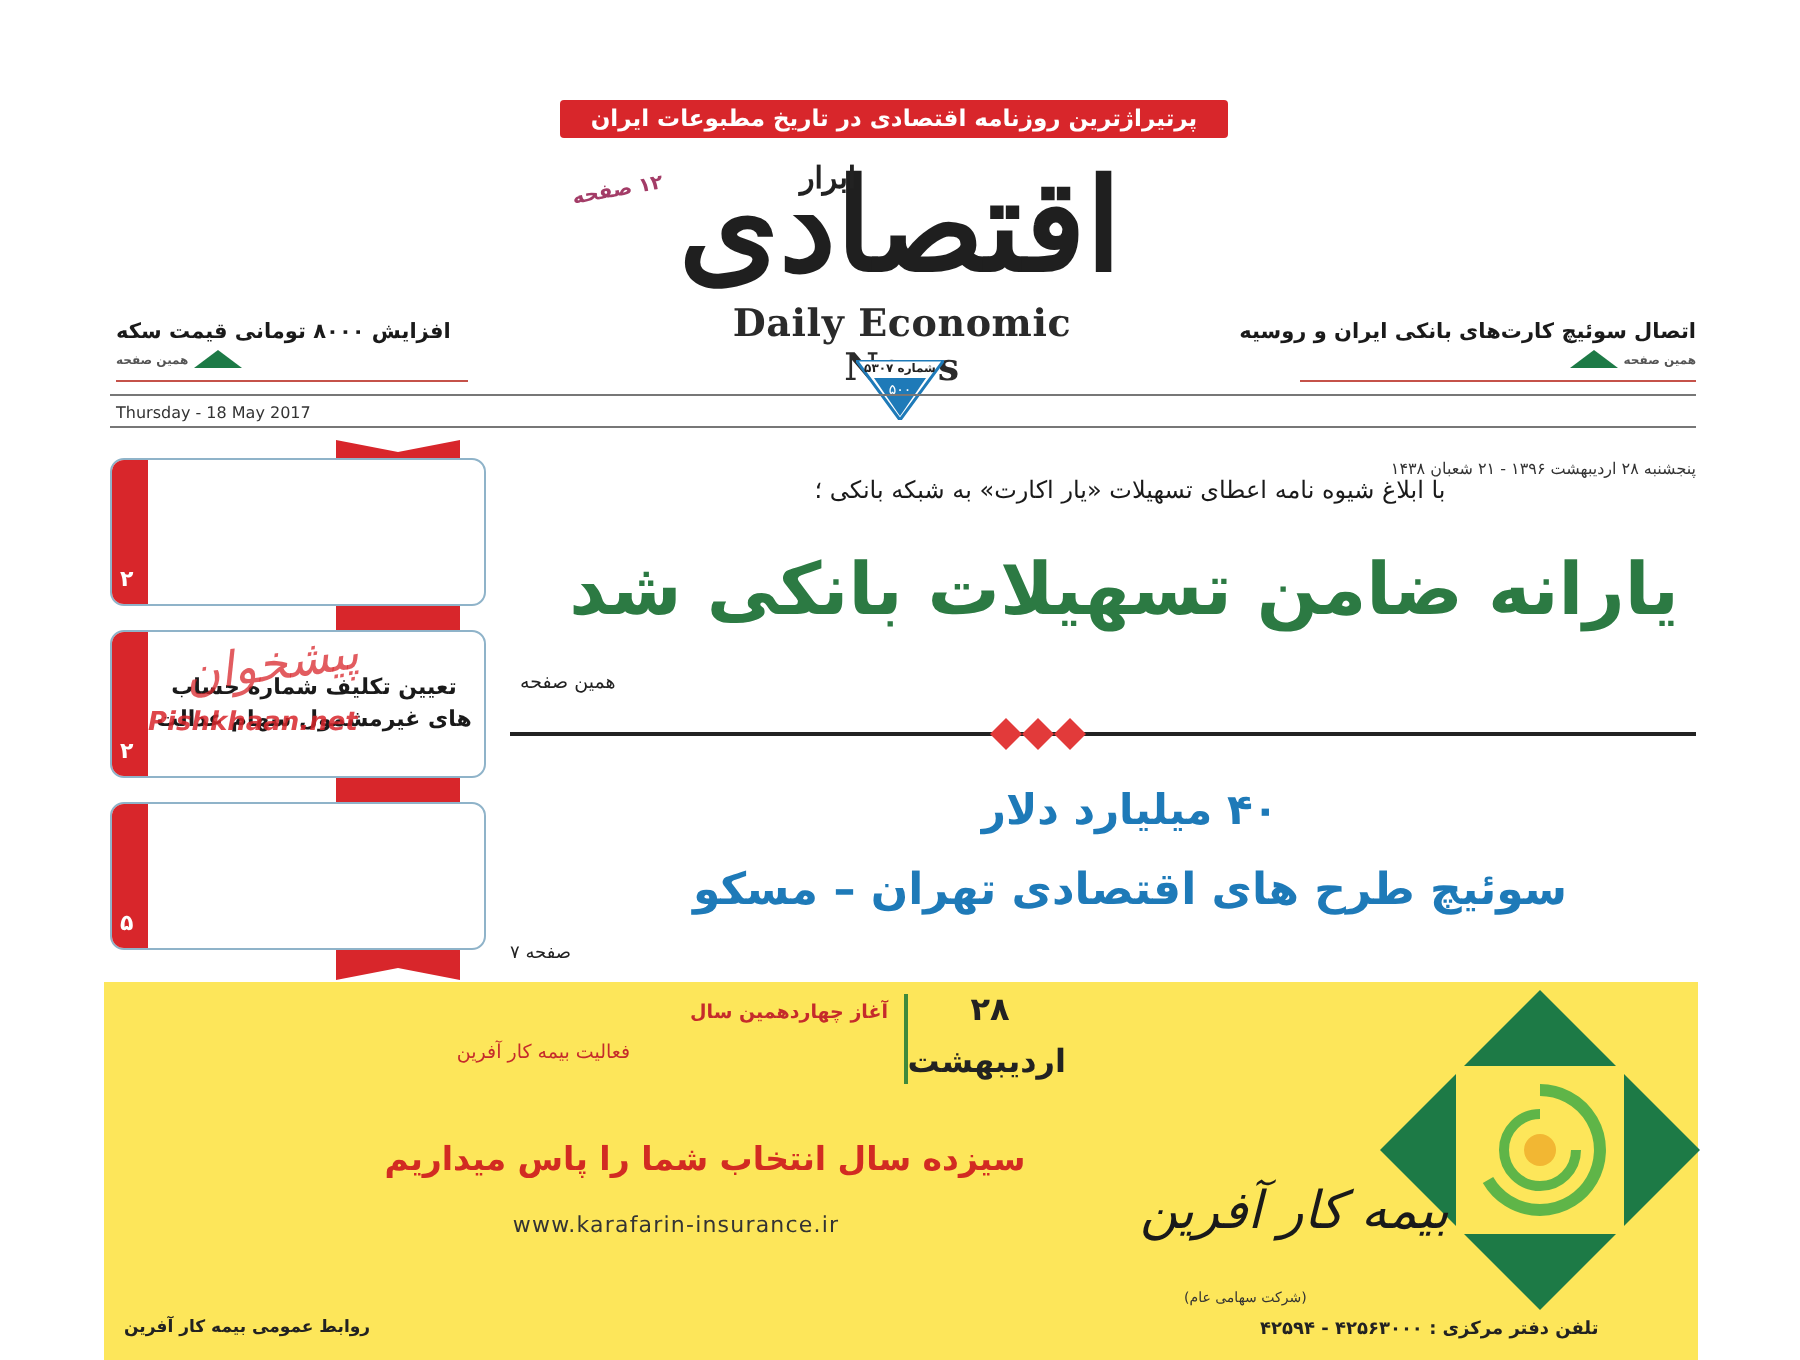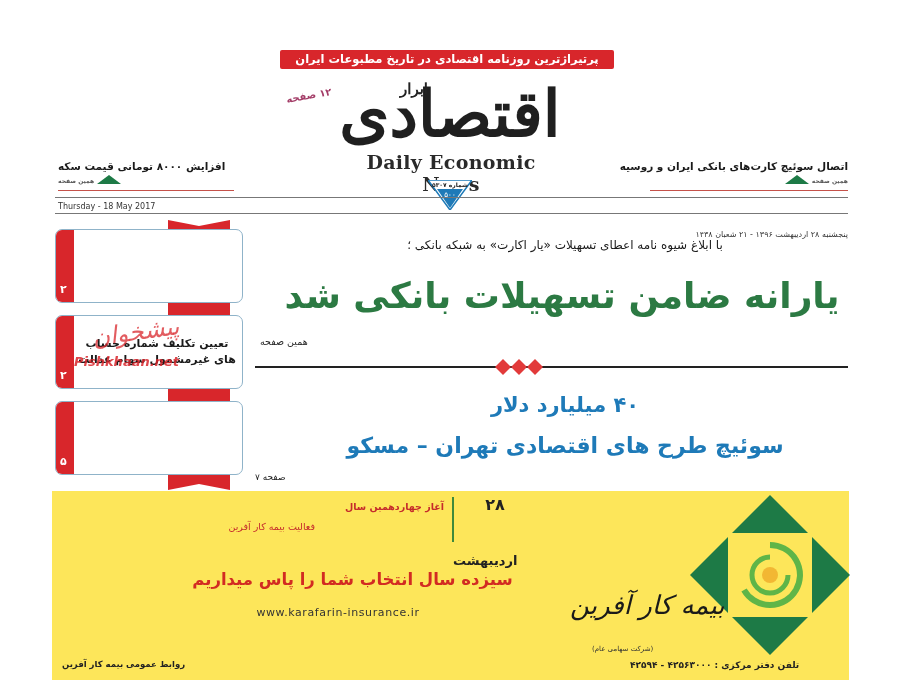--- a/index.html
+++ b/index.html
@@ -58,21 +58,21 @@
   .same-page-main { left: 260px; top: 336px; font-size: 9.5px; color: #222; direction: rtl; }
   .divider { left: 255px; top: 366px; width: 593px; height: 2px; background: #222; }
   .diamonds { left: 495px; top: 359px; width: 48px; height: 16px; }
   .headline-2a { left: 300px; top: 393px; width: 530px; text-align: center; font-size: 21px; font-weight: bold; color: #1e7ab8; direction: rtl; }
   .headline-2b { left: 280px; top: 433px; width: 570px; text-align: center; font-size: 22px; font-weight: bold; color: #1e7ab8; direction: rtl; }
   .page-ref { left: 255px; top: 472px; font-size: 9px; color: #222; direction: rtl; }
 
   
   .ad { left: 52px; top: 491px; width: 797px; height: 189px; background: #fde65a; }
   .ad-date-num { left: 470px; top: 495px; width: 50px; text-align: center; font-size: 16px; font-weight: bold; color: #222; }
-  .ad-date-month { left: 453px; top: 521px; width: 80px; text-align: left; font-size: 13px; font-weight: bold; color: #222; direction: rtl; margin-top: 32px; }
+  .ad-date-month { left: 453px; top: 521px; width: 80px; text-align: right; font-size: 16px; font-weight: bold; color: #222; direction: rtl; }
   .ad-vline { left: 452px; top: 497px; width: 2px; height: 45px; background: #3f8a3b; }
   .ad-line1 { right: 456px; top: 501px; font-size: 9.5px; font-weight: bold; color: #c52b2b; direction: rtl; }
   .ad-line2 { right: 585px; top: 521px; font-size: 9.5px; font-weight: normal; color: #c52b2b; direction: rtl; }
   .ad-slogan { left: 180px; top: 570px; width: 345px; text-align: center; font-size: 16.5px; font-weight: bold; color: #d22b22; direction: rtl; }
   .ad-url { left: 238px; top: 606px; width: 200px; text-align: center; font-size: 11px; color: #333; letter-spacing: 0.6px; }
   .ad-brand { left: 570px; top: 590px; font-family: "DejaVu Serif", serif; font-size: 26px; font-style: italic; color: #1a1a1a; direction: rtl; }
   .ad-brand-sub { left: 592px; top: 645px; font-size: 7px; color: #333; direction: rtl; }
   .ad-phone { left: 630px; top: 660px; font-size: 9px; font-weight: bold; color: #222; direction: rtl; white-space: nowrap; }
   .ad-pr { left: 62px; top: 659px; font-size: 8.5px; font-weight: bold; color: #222; direction: rtl; }
   .ad-logo { left: 690px; top: 495px; width: 160px; height: 160px; }

